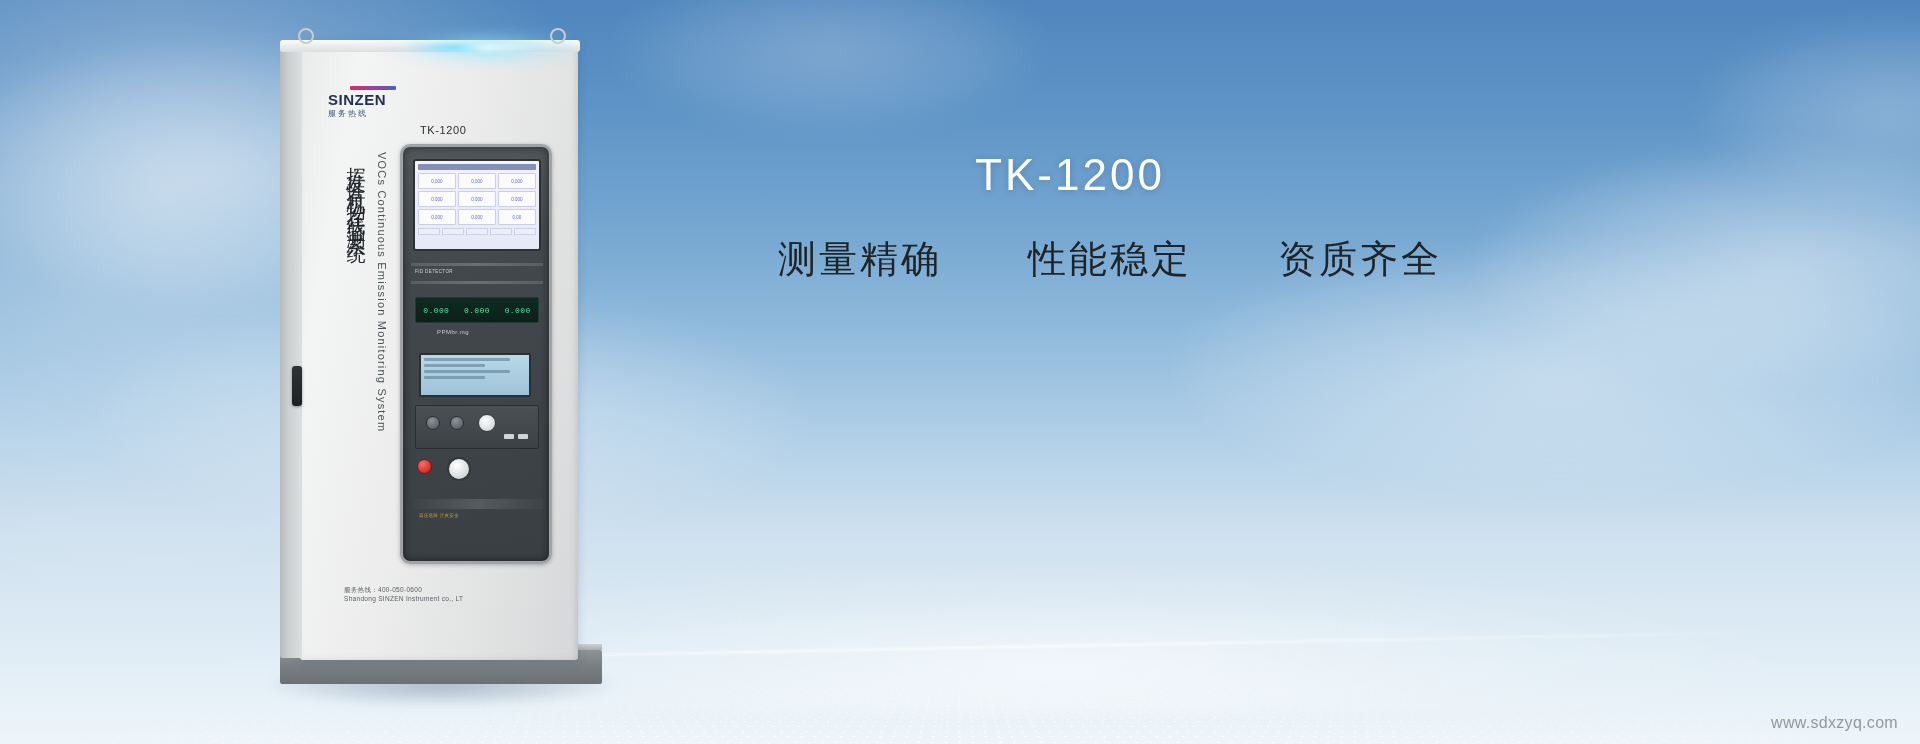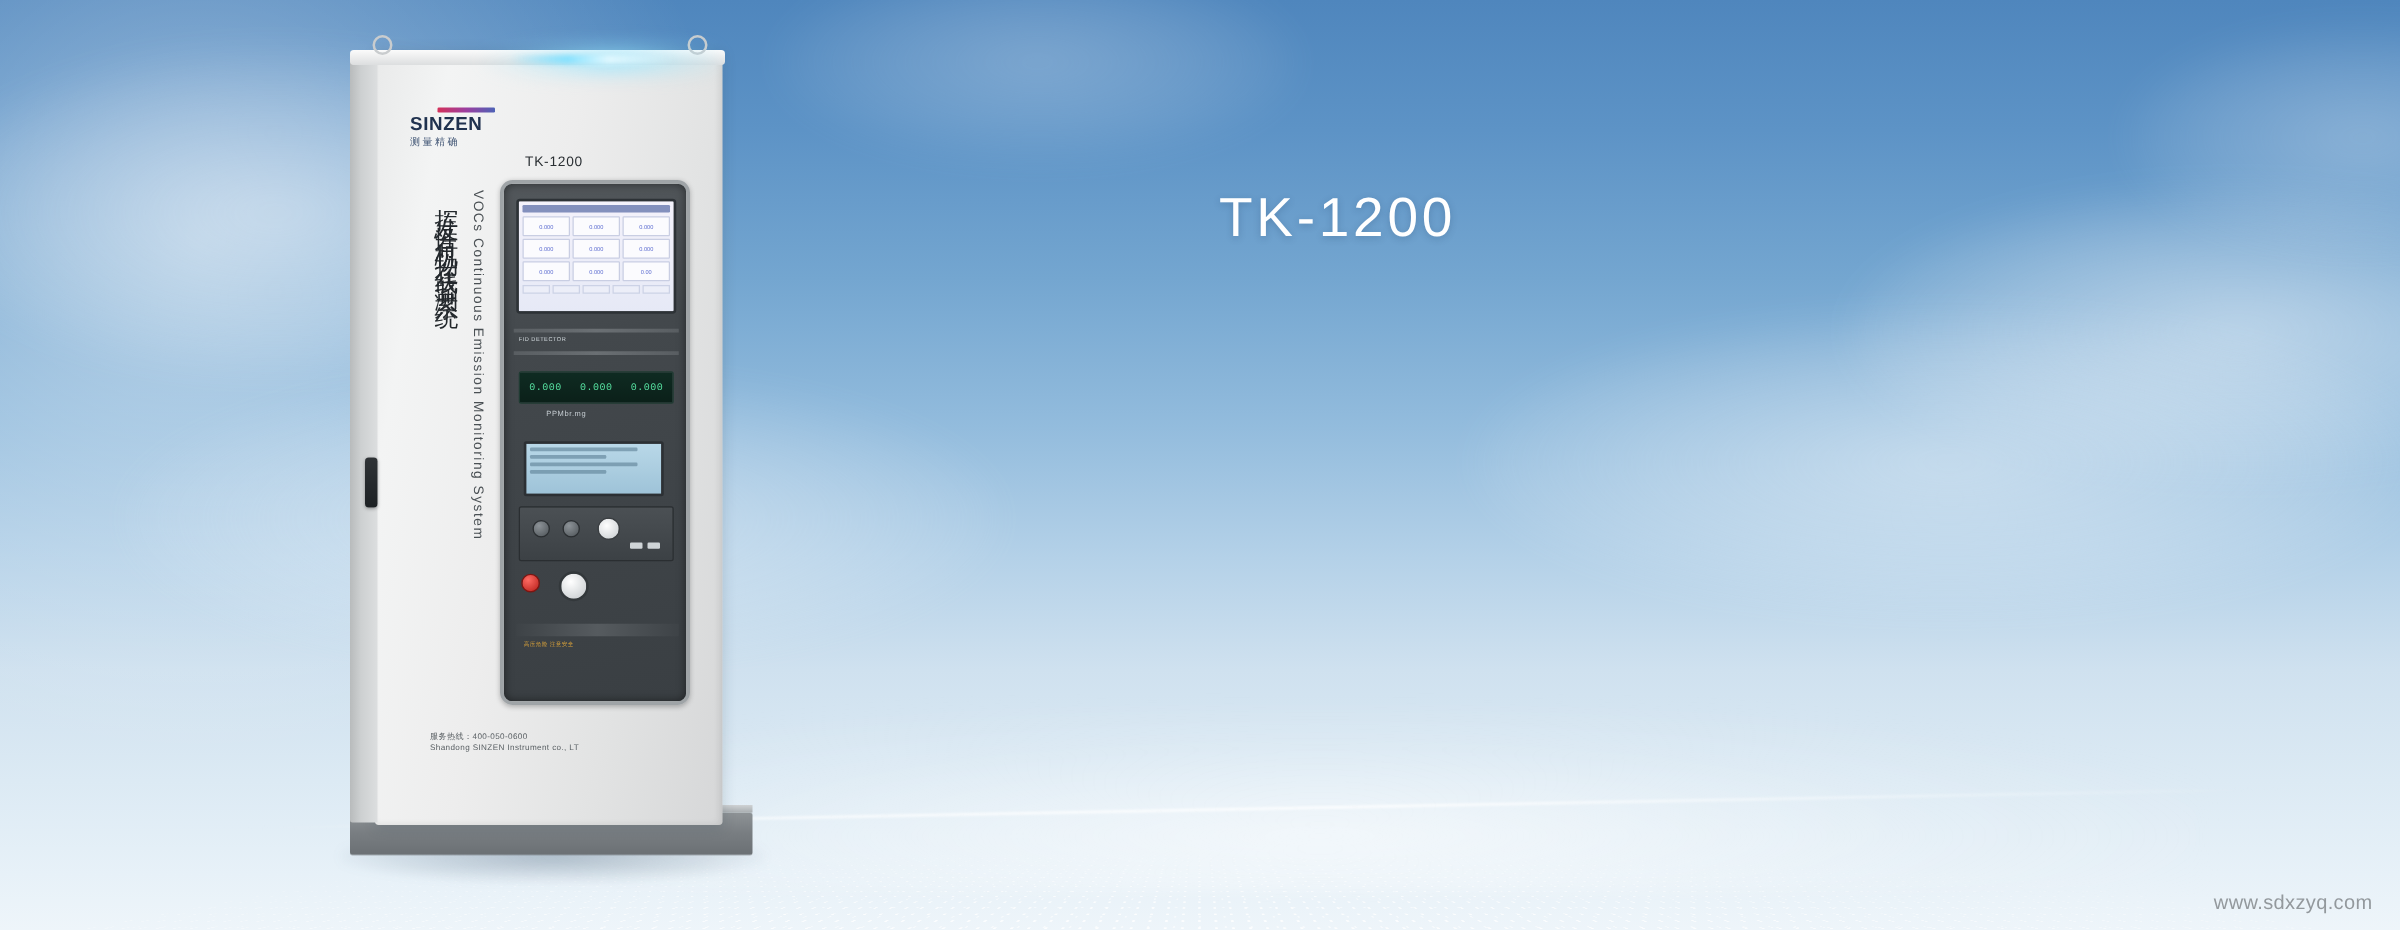--- a/index.html
+++ b/index.html
@@ -286,21 +286,21 @@
     <div class="cab-top"></div>
 
     <div class="eyebolt l"></div>
     <div class="eyebolt r"></div>
     <div class="led-glow"></div>
     <div class="led-strip"></div>
 
     <div class="brand">
       <div class="brand-bar"></div>
       <div class="brand-name">SINZEN</div>
-      <div class="brand-cn">测量精确</div>
+      <div class="brand-cn">服务热线</div>
     </div>
 
     <div class="model-tag">TK-1200</div>
 
     <div class="v-cn">挥发性有机物在线监测系统</div>
     <div class="v-en">VOCs Continuous Emission Monitoring System</div>
 
     <div class="door">
       <div class="hmi">
         <div class="hmi-top"></div>
@@ -359,16 +359,21 @@
     <div class="handle"></div>
 
     <div class="foot-label">
       <div>服务热线：400-050-0600</div>
       <div>Shandong SINZEN Instrument co., LT</div>
     </div>
   </div>
 
   <div class="copy">
     <div class="model-head">TK-1200</div>
+    <div class="features">
+      <span>测量精确</span>
+      <span>性能稳定</span>
+      <span>资质齐全</span>
+    </div>
   </div>
 
   <div class="watermark">www.sdxzyq.com</div>
 </div>
 
 </body></html>

